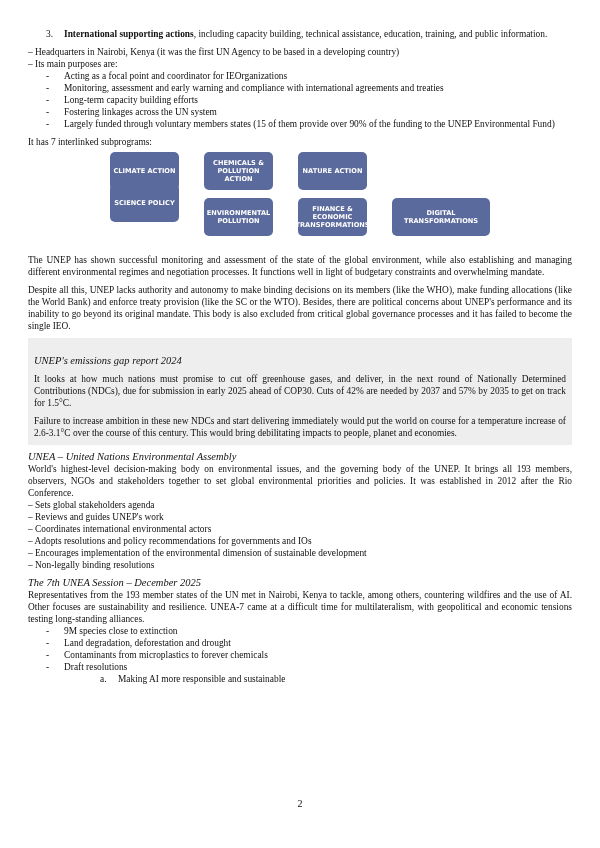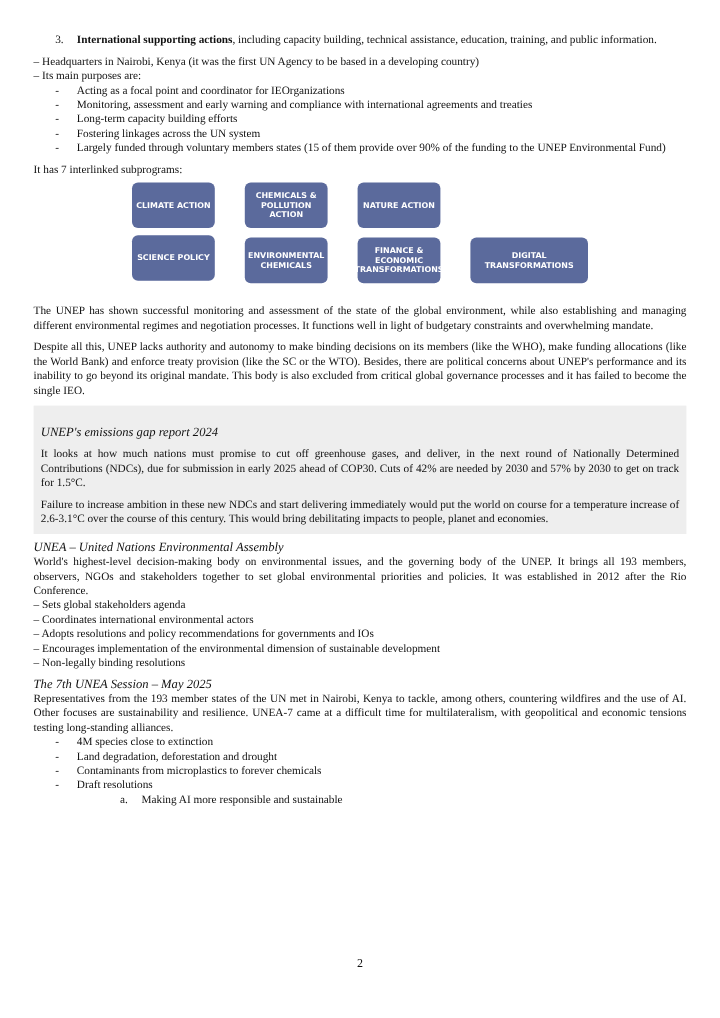--- a/index.html
+++ b/index.html
@@ -62,55 +62,56 @@
       </div>
   </div>
 
   <div class="gap"></div>
   <p class="p">It has 7 interlinked subprograms:</p>
 
   <div class="grid">
     <div class="box" style="left:82px; top:0;">CLIMATE ACTION</div>
     <div class="box" style="left:176px; top:0;">CHEMICALS &amp; POLLUTION ACTION</div>
     <div class="box" style="left:270px; top:0;">NATURE ACTION</div>
-    <div class="box" style="left:82px; top:44px;">SCIENCE POLICY</div>
-    <div class="box" style="left:176px; top:46px;">ENVIRONMENTAL CHEMICALS</div>
+    <div class="box" style="left:82px; top:32px;">SCIENCE POLICY</div>
+    <div class="box" style="left:176px; top:46px;">ENVIRONMENTAL POLLUTION</div>
     <div class="box" style="left:270px; top:46px;">FINANCE &amp; ECONOMIC TRANSFORMATIONS</div>
     <div class="box" style="left:364px; top:46px; width:98px;">DIGITAL TRANSFORMATIONS</div>
   </div>
 
   <p class="p">The UNEP has shown successful monitoring and assessment of the state of the global environment, while also establishing and managing different environmental regimes and negotiation processes. It functions well in light of budgetary constraints and overwhelming mandate.</p>
   <div class="gap"></div>
   <p class="p">Despite all this, UNEP lacks authority and autonomy to make binding decisions on its members (like the WHO), make funding allocations (like the World Bank) and enforce treaty provision (like the SC or the WTO). Besides, there are political concerns about UNEP's performance and its inability to go beyond its original mandate. This body is also excluded from critical global governance processes and it has failed to become the single IEO.</p>
 
   <div class="callout">
     <p class="h-ital">UNEP's emissions gap report 2024</p>
     <div class="gap"></div>
-    <p class="p">It looks at how much nations must promise to cut off greenhouse gases, and deliver, in the next round of Nationally Determined Contributions (NDCs), due for submission in early 2025 ahead of COP30. Cuts of 42% are needed by 2030 and 57% by 2030 to get on track for 1.5°C.</p>
+    <p class="p">It looks at how much nations must promise to cut off greenhouse gases, and deliver, in the next round of Nationally Determined Contributions (NDCs), due for submission in early 2025 ahead of COP30. Cuts of 42% are needed by 2037 and 57% by 2035 to get on track for 1.5°C.</p>
     <div class="gap"></div>
     <p class="p">Failure to increase ambition in these new NDCs and start delivering immediately would put the world on course for a temperature increase of 2.6-3.1°C over the course of this century. This would bring debilitating impacts to people, planet and economies.</p>
   </div>
 
   <p class="h-ital">UNEA – United Nations Environmental Assembly</p>
   <p class="p">World's highest-level decision-making body on environmental issues, and the governing body of the UNEP. It brings all 193 members, observers, NGOs and stakeholders together to set global environmental priorities and policies. It was established in 2012 after the Rio Conference.</p>
   <div>
     <p class="dash">– Sets global stakeholders agenda</p>
+    <p class="dash">– Reviews and guides UNEP's work</p>
     <p class="dash">– Coordinates international environmental actors</p>
     <p class="dash">– Adopts resolutions and policy recommendations for governments and IOs</p>
     <p class="dash">– Encourages implementation of the environmental dimension of sustainable development</p>
     <p class="dash">– Non-legally binding resolutions</p>
   </div>
 
   <div class="gap"></div>
-  <p class="h-ital">The 7th UNEA Session – May 2025</p>
+  <p class="h-ital">The 7th UNEA Session – December 2025</p>
   <p class="p">Representatives from the 193 member states of the UN met in Nairobi, Kenya to tackle, among others, countering wildfires and the use of AI. Other focuses are sustainability and resilience. UNEA-7 came at a difficult time for multilateralism, with geopolitical and economic tensions testing long-standing alliances.</p>
   <div>
     <div class="bul">
         <span class="b">-</span>
-        <span class="t">4M species close to extinction</span>
+        <span class="t">9M species close to extinction</span>
       </div>
     <div class="bul">
         <span class="b">-</span>
         <span class="t">Land degradation, deforestation and drought</span>
       </div>
     <div class="bul">
         <span class="b">-</span>
         <span class="t">Contaminants from microplastics to forever chemicals</span>
       </div>
     <div class="bul">

